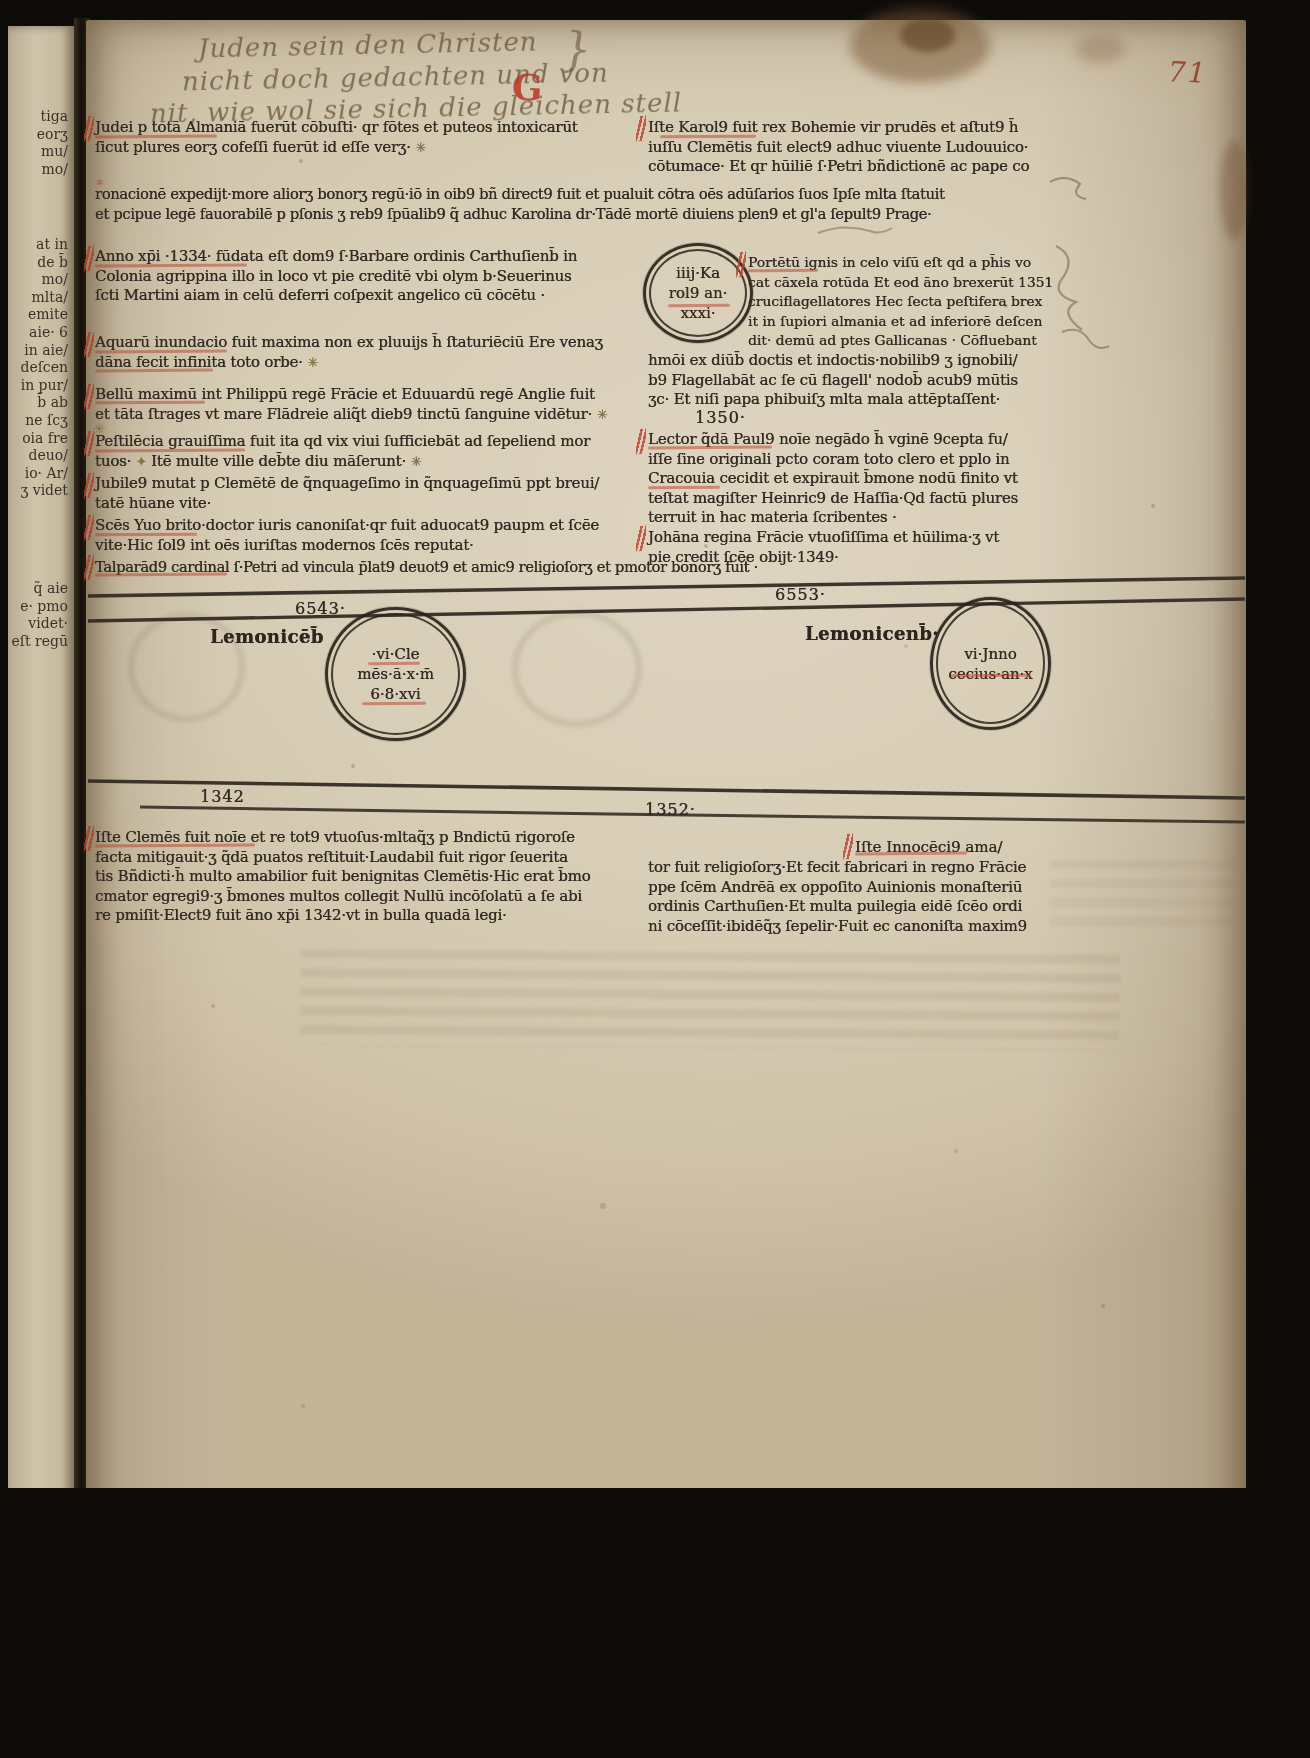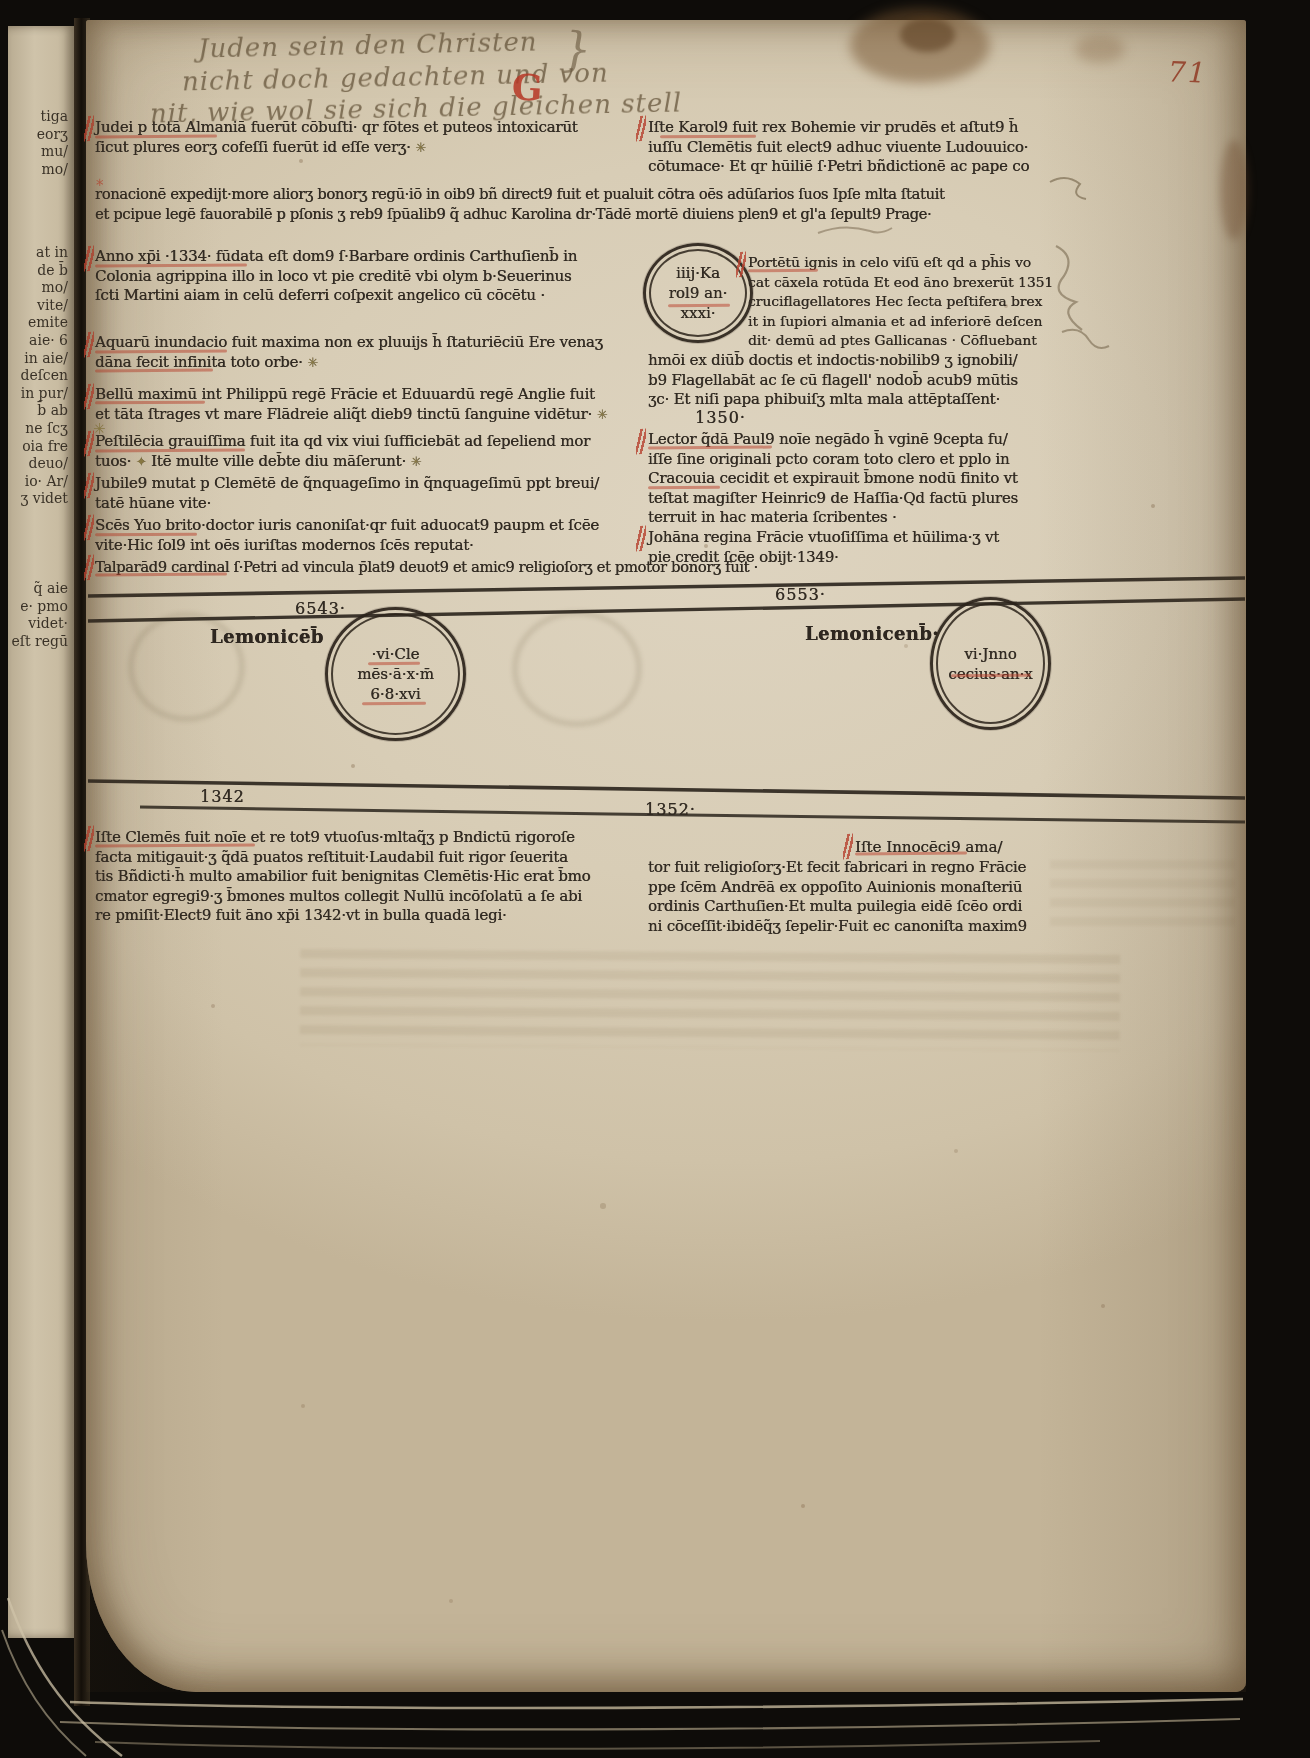--- a/index.html
+++ b/index.html
@@ -1,16 +1,16 @@
 <!DOCTYPE html>
 <html><head>
 <meta charset="utf-8">
 <style>
   html,body{margin:0;padding:0;background:#0e0c09;}
-  .scan{position:relative;width:1310px;height:1758px;overflow:hidden;
+  .scan{position:relative;width:1310px;height:1488px;overflow:hidden;
         font-family:"DejaVu Serif",serif;background:#0e0c09;}
   
   .sliver{position:absolute;left:8px;top:26px;width:66px;height:1612px;
           background:linear-gradient(90deg,#b9ac92,#cfc3aa 40%,#c4b79c);
           box-shadow:inset -6px 0 10px rgba(40,28,14,.45);}
   .gutter{position:absolute;left:74px;top:18px;width:16px;height:1688px;
           background:linear-gradient(90deg,#3a2f21,#140f09 45%,#57483175);}
   .page{position:absolute;left:86px;top:20px;width:1160px;height:1672px;
         background:
           radial-gradient(1000px 800px at 55% 30%,#ded4c0 0%,#d8cdb6 45%,#cfc2a8 80%,#c3b498 100%);
@@ -74,25 +74,25 @@
 
 <div class="scan">
 
   <div class="sliver"></div>
   <div class="frag" style="top:108px">
       <div class="tl">tiga</div>
       <div class="tl">eorʒ</div>
       <div class="tl">mu/</div>
       <div class="tl">mo/</div>
     </div>
-  <div class="frag" style="top:244px">
+  <div class="frag" style="top:236px">
       <div class="tl">at in</div>
       <div class="tl">de b̄</div>
       <div class="tl">mo/</div>
-      <div class="tl">vite/</div>
+      <div class="tl">mlta/</div>
       <div class="tl">emite</div>
       <div class="tl">aie· 6</div>
       <div class="tl">in aie/</div>
       <div class="tl">deſcen</div>
       <div class="tl">in pur/</div>
       <div class="tl">b̄ ab</div>
       <div class="tl">ne ſcʒ</div>
       <div class="tl">oia fre</div>
       <div class="tl">deuo/</div>
       <div class="tl">io· Ar/</div>

